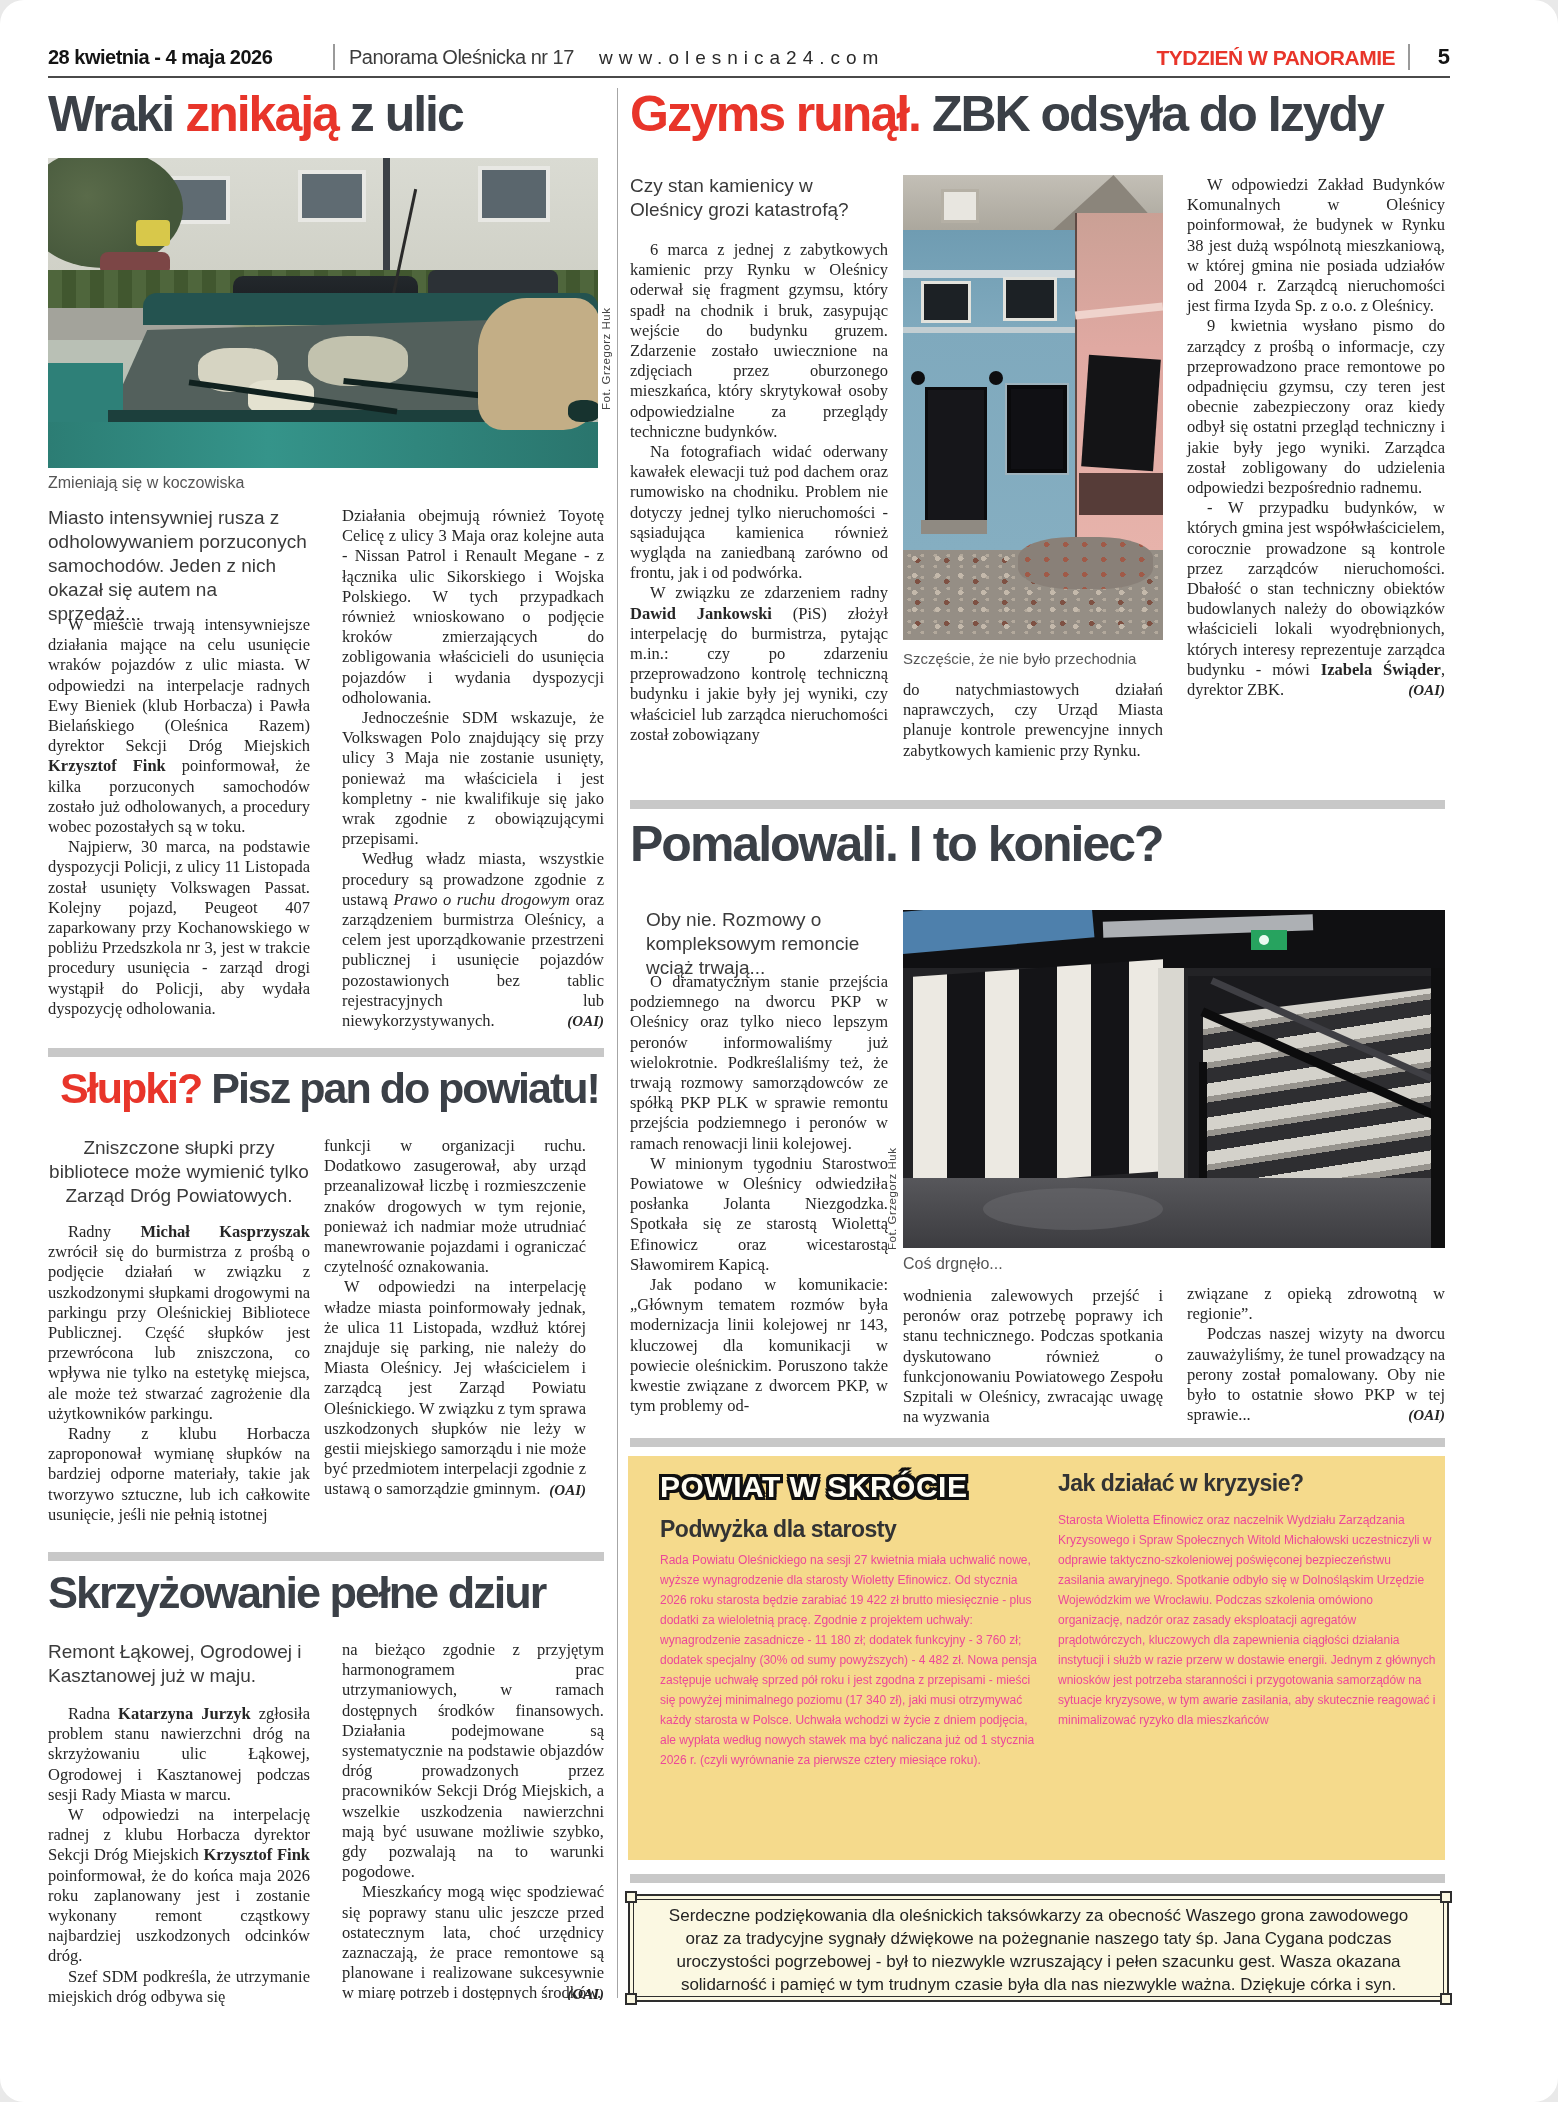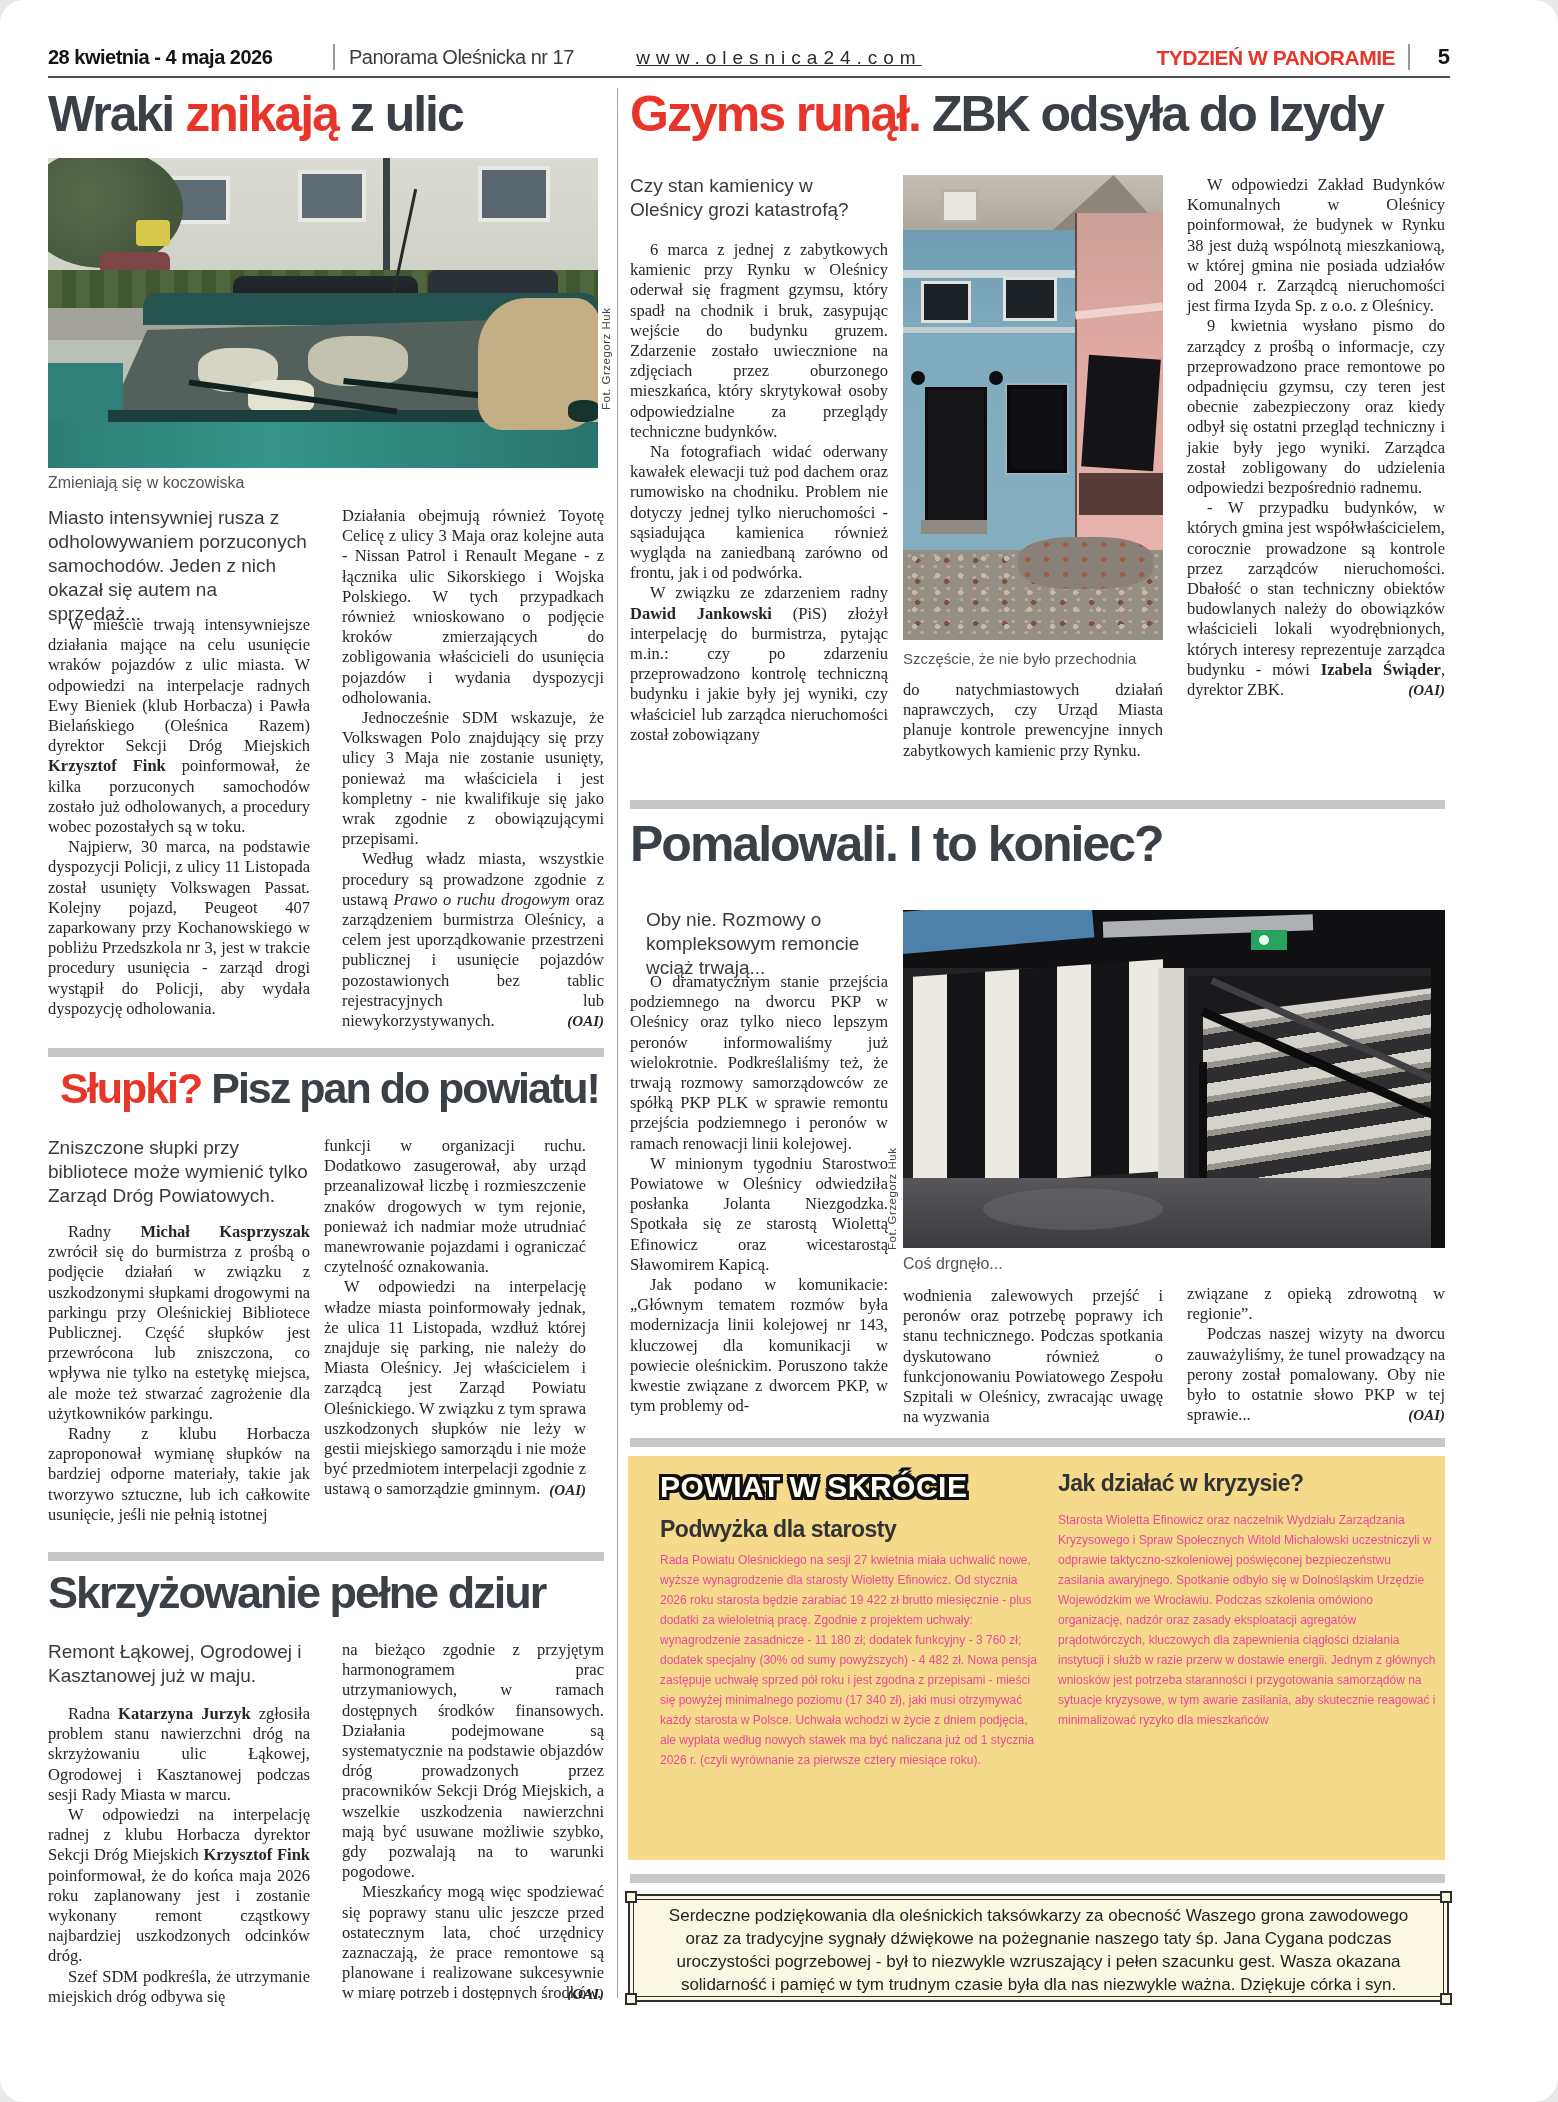--- a/index.html
+++ b/index.html
@@ -42,21 +42,21 @@
   .corner{position:absolute;width:8px;height:8px;background:#fbf8e2;border:2px solid #2e2e2e;}
 </style>
 </head>
 <body>
 
 <div id="page">
 
   <div class="abs hdr-date" style="left:48px;top:46px;">28 kwietnia - 4 maja 2026</div>
   <div class="abs vbar" style="left:333px;top:44px;height:26px;"></div>
   <div class="abs hdr-issue" style="left:349px;top:46px;">Panorama Oleśnicka nr 17</div>
-  <div class="abs hdr-site" style="left:599px;top:47px;width:360px;text-align:center;text-decoration:underline;">www.olesnica24.com</div>
+  <div class="abs hdr-site" style="left:599px;top:47px;width:360px;">www.olesnica24.com</div>
   <div class="abs hdr-section" style="left:1150px;top:46px;width:245px;text-align:right;">TYDZIEŃ W PANORAMIE</div>
   <div class="abs vbar" style="left:1408px;top:44px;height:26px;"></div>
   <div class="abs hdr-page" style="left:1420px;top:44px;width:30px;text-align:right;">5</div>
   <div class="abs" style="left:48px;top:76px;width:1402px;height:2px;background:#4a4a4a;"></div>
 
   <div class="abs vrule" style="left:617px;top:88px;height:1910px;"></div>
 
   <div class="abs headline" style="left:48px;top:88px;font-size:50px;">
     <span>Wraki </span><span class="red">znikają</span><span> z ulic</span>
   </div>
@@ -102,21 +102,21 @@
     <p class="para cont">Działania obejmują również Toyotę Celicę z ulicy 3 Maja oraz kolejne auta - Nissan Patrol i Renault Megane - z łącznika ulic Sikorskiego i Wojska Polskiego. W tych przypadkach również wnioskowano o podjęcie kroków zmierzających do zobligowania właścicieli do usunięcia pojazdów i wydania dyspozycji odholowania.</p>
     <p class="para">Jednocześnie SDM wskazuje, że Volkswagen Polo znajdujący się przy ulicy 3 Maja nie zostanie usunięty, ponieważ ma właściciela i jest kompletny - nie kwalifikuje się jako wrak zgodnie z obowiązującymi przepisami.</p>
     <p class="para"><span>Według władz miasta, wszystkie procedury są prowadzone zgodnie z ustawą </span><i>Prawo o ruchu drogowym</i><span> oraz zarządzeniem burmistrza Oleśnicy, a celem jest uporządkowanie przestrzeni publicznej i usunięcie pojazdów pozostawionych bez tablic rejestracyjnych lub niewykorzystywanych.</span></p>
     <div class="oai">(OAI)</div>
   </div>
 
   <div class="abs divbar" style="left:48px;top:1048px;width:556px;"></div>
   <div class="abs headline" style="left:32px;top:1066px;font-size:43px;margin-left:28px;">
     <span class="red">Słupki?</span><span> Pisz pan do powiatu!</span>
   </div>
-  <div class="abs lead" style="left:48px;top:1136px;width:262px;">Zniszczone słupki przy bibliotece może wymienić tylko Zarząd Dróg Powiatowych.</div>
+  <div class="abs lead" style="left:48px;top:1136px;width:262px;text-align:center;">Zniszczone słupki przy bibliotece może wymienić tylko Zarząd Dróg Powiatowych.</div>
   <div class="abs body" style="left:48px;top:1222px;width:262px;height:325px;overflow:hidden;">
     <p class="para"><span>Radny </span><b>Michał Kasprzyszak</b><span> zwrócił się do burmistrza z prośbą o podjęcie działań w związku z uszkodzonymi słupkami drogowymi na parkingu przy Oleśnickiej Bibliotece Publicznej. Część słupków jest przewrócona lub zniszczona, co wpływa nie tylko na estetykę miejsca, ale może też stwarzać zagrożenie dla użytkowników parkingu.</span></p>
     <p class="para">Radny z klubu Horbacza zaproponował wymianę słupków na bardziej odporne materiały, takie jak tworzywo sztuczne, lub ich całkowite usunięcie, jeśli nie pełnią istotnej</p>
   </div>
   <div class="abs body" style="left:324px;top:1136px;width:262px;height:408px;overflow:hidden;">
     <p class="para cont">funkcji w organizacji ruchu. Dodatkowo zasugerował, aby urząd przeanalizował liczbę i rozmieszczenie znaków drogowych w tym rejonie, ponieważ ich nadmiar może utrudniać manewrowanie pojazdami i ograniczać czytelność oznakowania.</p>
     <p class="para">W odpowiedzi na interpelację władze miasta poinformowały jednak, że ulica 11 Listopada, wzdłuż której znajduje się parking, nie należy do Miasta Oleśnicy. Jej właścicielem i zarządcą jest Zarząd Powiatu Oleśnickiego. W związku z tym sprawa uszkodzonych słupków nie leży w gestii miejskiego samorządu i nie może być przedmiotem interpelacji zgodnie z ustawą o samorządzie gminnym.</p>
     <div class="oai">(OAI)</div>
   </div>
 

